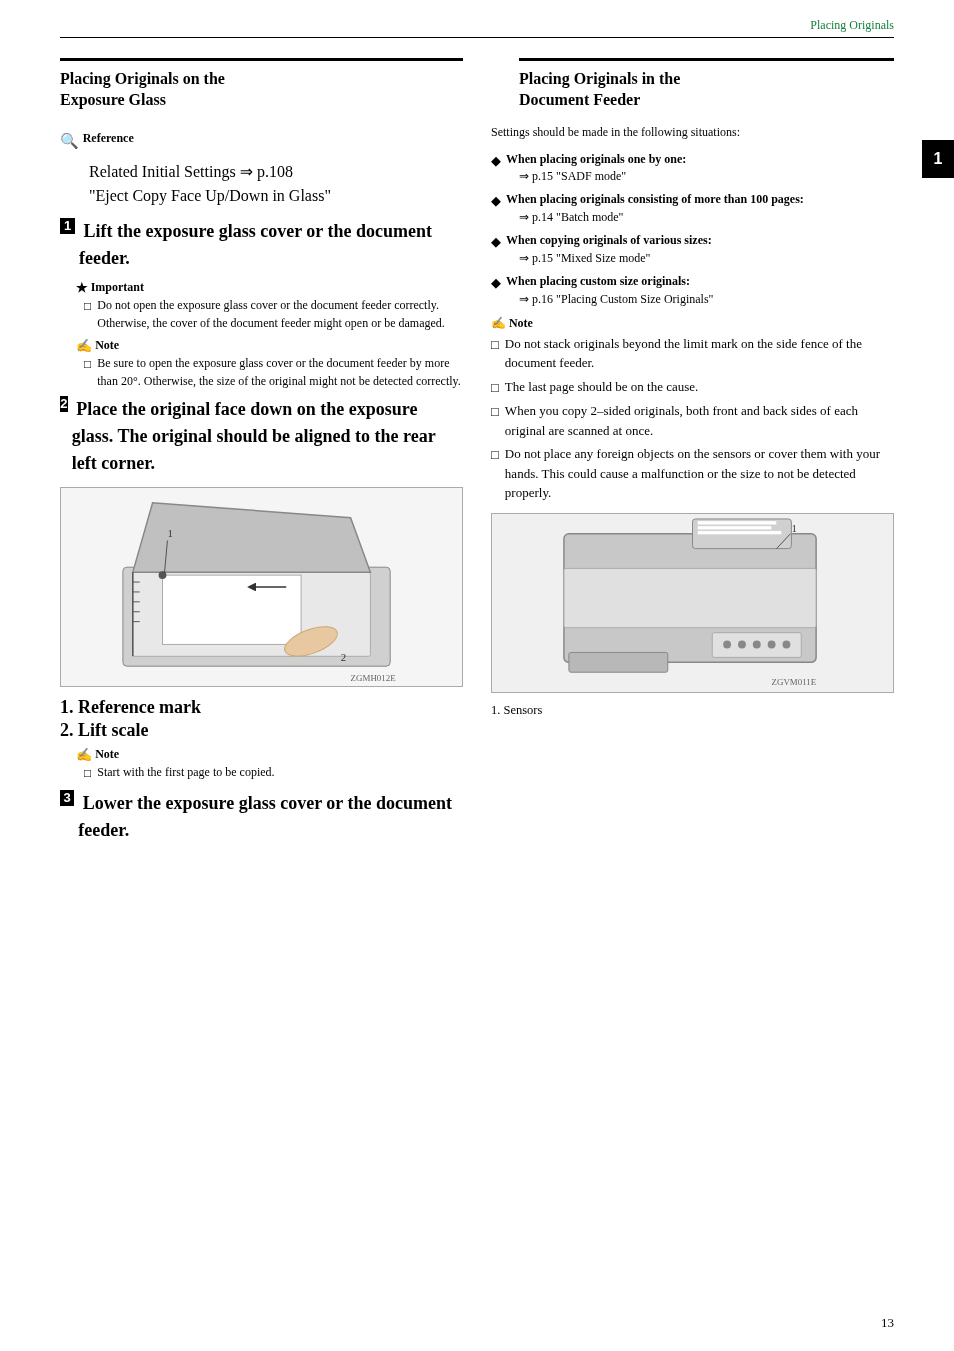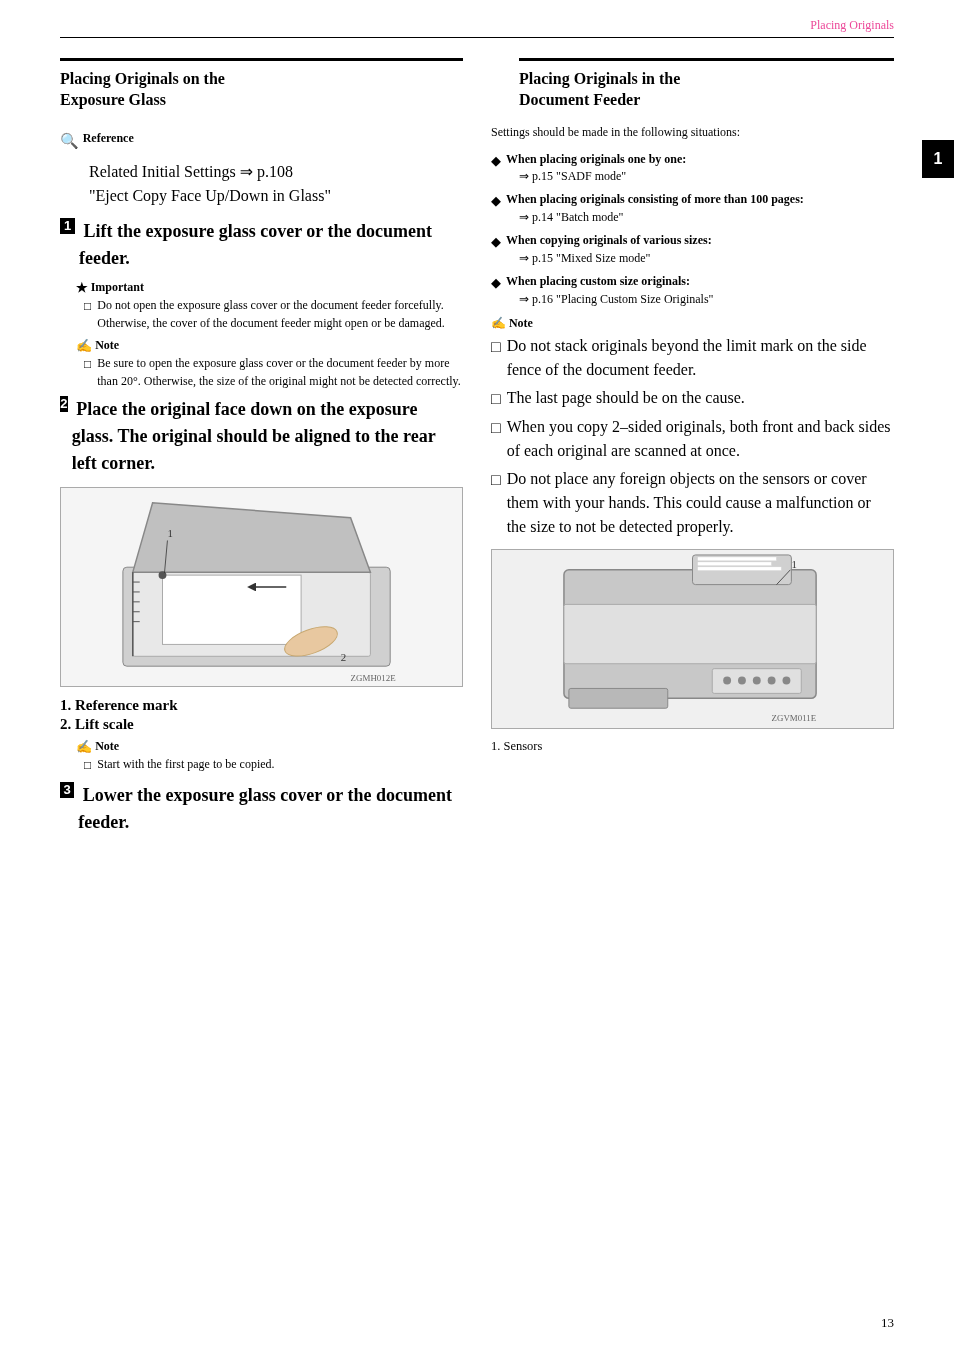--- a/index.html
+++ b/index.html
@@ -11,21 +11,21 @@
       font-size: 13px;
       color: #000;
       position: relative;
     }
 
     .page-header {
       display: flex;
       justify-content: flex-end;
       padding: 18px 60px 4px 60px;
       font-size: 12px;
-      color: #ec4899;
+      color: #15803d;
     }
 
     .page-header-line {
       border-top: 1px solid #000;
       margin: 0 60px 0 60px;
     }
 
     .chapter-tab {
       position: absolute;
       right: 0;
@@ -169,21 +169,21 @@
     }
 
     
     .diagram-svg {
       width: 100%;
       height: 100%;
     }
 
     .caption-num {
       font-weight: bold;
-      font-size: 15px;
+      font-size: 18px;
       margin-bottom: 2px;
     }
 
     .right-section-title {
       font-size: 16px;
       font-weight: bold;
       border-top: 3px solid #000;
       padding-top: 8px;
       margin-bottom: 12px;
       line-height: 1.3;
@@ -231,21 +231,21 @@
       font-size: 12px;
       display: flex;
       align-items: center;
       gap: 3px;
       margin-bottom: 3px;
     }
 
     .right-bullet-item {
       display: flex;
       align-items: flex-start;
-      font-size: 16px;
+      font-size: 13px;
       margin-bottom: 4px;
       line-height: 1.5;
     }
 
     .right-bullet-item::before {
       content: '□';
       margin-right: 6px;
       flex-shrink: 0;
       margin-top: 1px;
     }
@@ -316,21 +316,21 @@
     <div class="step-inline">
       <span class="step-num">1</span>
       <span class="step-text">&nbsp;Lift the exposure glass cover or the document feeder.</span>
     </div>
 
     <div class="important-block">
       <div class="important-title">
         <span class="important-icon">★</span>
         <span>Important</span>
       </div>
-      <div class="bullet-item">Do not open the exposure glass cover or the document feeder forcefully. Otherwise, the cover of the document feeder might open or be damaged.</div>
+      <div class="bullet-item">Do not open the exposure glass cover or the document feeder correctly. Otherwise, the cover of the document feeder might open or be damaged.</div>
     </div>
 
     <div class="note-block">
       <div class="note-title">
         <span class="note-icon">✍</span>
         <span>Note</span>
       </div>
       <div class="bullet-item">Be sure to open the exposure glass cover or the document feeder by more than 20°. Otherwise, the size of the original might not be detected correctly.</div>
     </div>
 

